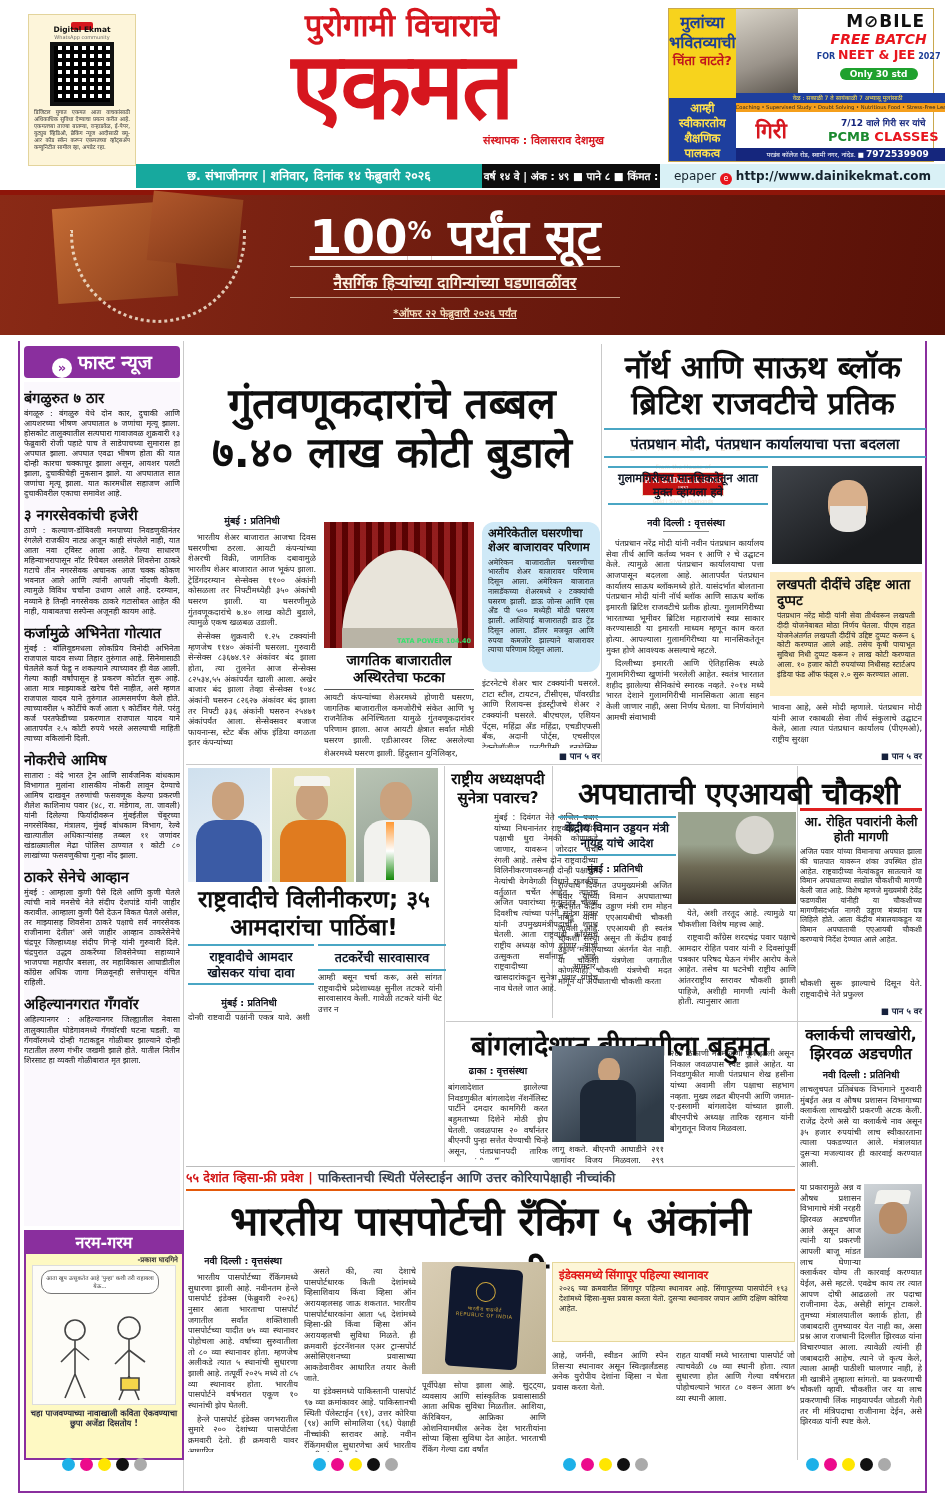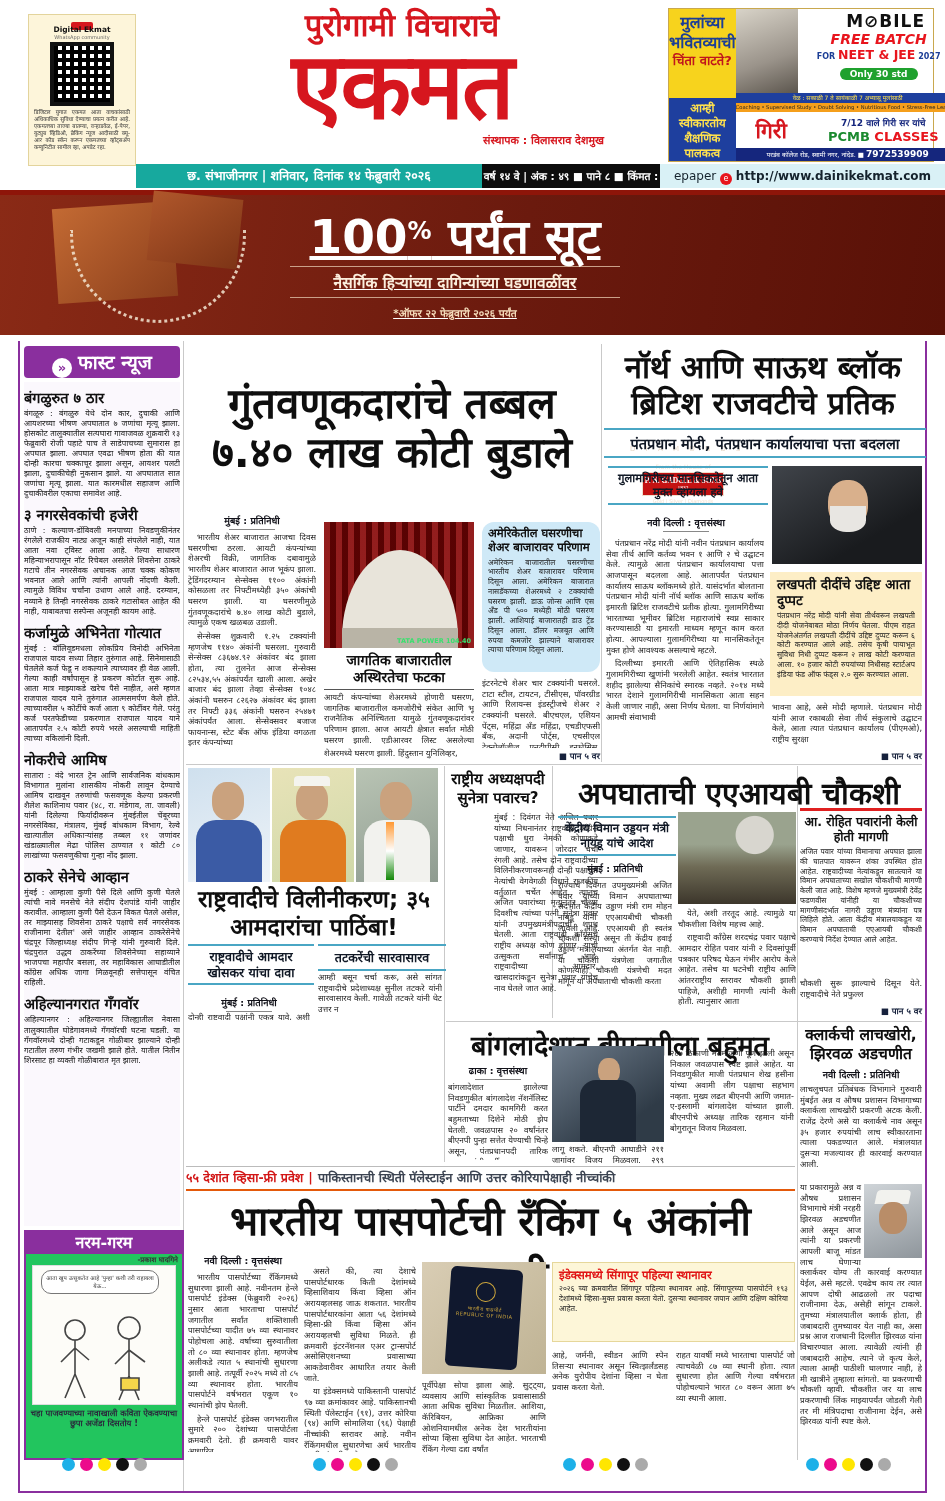--- a/index.html
+++ b/index.html
@@ -77,21 +77,21 @@
   #gadgil .gs{font-size:5px;}
   #locs{left:752px;top:210px;width:185px;color:#fff;font-size:10.5px;font-weight:bold;}
   #locs div{margin-bottom:9px;white-space:nowrap;}
   
   #fastnews-hd{left:24px;top:346px;width:156px;height:32px;background:#8a2f9e;border-radius:4px;color:#fff;font-size:19px;font-weight:bold;text-align:center;line-height:32px;}
   .fn-ic{display:inline-block;width:20px;height:20px;border-radius:50%;background:#fff;color:#8a2f9e;font-size:13px;line-height:19px;vertical-align:-3px;font-weight:900;margin-right:6px;}
   #fastnews{left:24px;top:382px;width:156px;height:844px;overflow:hidden;background:#fbf8fd;}
   .fn-title{font-size:14.5px;font-weight:bold;color:#101010;margin:5px 0 2px;}
   .fn-body{font-size:7.9px;line-height:1.27;color:#222;text-align:justify;}
   
-  #cartoon{left:24px;top:1230px;width:156px;height:226px;border:2px solid #8a2f9e;background:#22c55e;}
+  #cartoon{left:24px;top:1230px;width:156px;height:226px;border:2px solid #8a2f9e;background:#fef9c3;}
   #cartoon-hd{background:#8a2f9e;color:#fff;font-size:16px;font-weight:bold;text-align:center;line-height:22px;height:22px;}
   #cartoon-artist{font-size:7px;font-weight:bold;color:#333;text-align:right;padding:1px 4px;}
   #cartoon-art{position:relative;height:138px;margin:0 6px;border:1px solid #ddd;background:#fdfcf8;}
   .bubble{position:absolute;left:8px;top:4px;width:110px;background:#fff;border:1px solid #777;border-radius:10px;font-size:5.8px;padding:3px;color:#333;text-align:center;}
   #cartoon-cap{font-size:8.3px;font-weight:bold;color:#2a2a3c;text-align:center;padding:3px 4px;line-height:1.25;}
   
   #strap{left:190px;top:346px;width:406px;height:28px;background:#0d0d0d;color:#fff;font-size:17px;font-weight:bold;text-align:center;line-height:28px;}
   #lead-hl{left:186px;top:380px;width:412px;font-size:42px;line-height:1.16;}
   #lead-dl{left:188px;top:514px;width:128px;}
   .leadcol{top:532px;height:228px;}
@@ -172,21 +172,21 @@
   #pp-hl{left:186px;top:1192px;width:609px;font-size:40px;}
   #pp-dl{left:188px;top:1254px;width:110px;}
   #pp-c1{left:188px;top:1272px;width:110px;height:180px;}
   #pp-c2{left:304px;top:1266px;width:112px;height:186px;}
   #pp-img{left:422px;top:1262px;width:124px;height:112px;background:linear-gradient(135deg,#d9cdb4,#bfb394);}
   .ppbook{position:absolute;left:26px;top:6px;width:72px;height:100px;background:#10182e;border-radius:6px;transform:rotate(4deg);text-align:center;color:#c8a23c;}
   .emblem{width:18px;height:18px;border:1.5px solid #c8a23c;border-radius:50%;margin:14px auto 4px;}
   .pp-txt{font-size:5px;letter-spacing:.5px;}
   #pp-c3{left:422px;top:1380px;width:124px;height:72px;}
   #pp-box{left:552px;top:1262px;width:243px;height:80px;background:#fdf6d8;border:1px solid #e6d79a;padding:4px 6px;box-sizing:border-box;}
-  #pp-box .bx-t{font-size:11.5px;font-weight:bold;color:#e01414;margin-bottom:2px;}
+  #pp-box .bx-t{font-size:11.5px;font-weight:bold;color:#e01414;margin-bottom:2px;font-family:Liberation Serif, serif;}
   #pp-c4{left:552px;top:1350px;width:116px;height:102px;}
   #pp-c5{left:676px;top:1350px;width:119px;height:102px;}
   
   .dots{position:absolute;top:1458px;display:flex;gap:5px;}
   .d{width:13px;height:13px;border-radius:50%;}
   .c1{background:#1db0e8;} .c2{background:#ec0a8c;} .c3{background:#ffe600;} .c4{background:#111;} .c5{background:#aaa;}
 </style>
 </head>
 <body>
 

